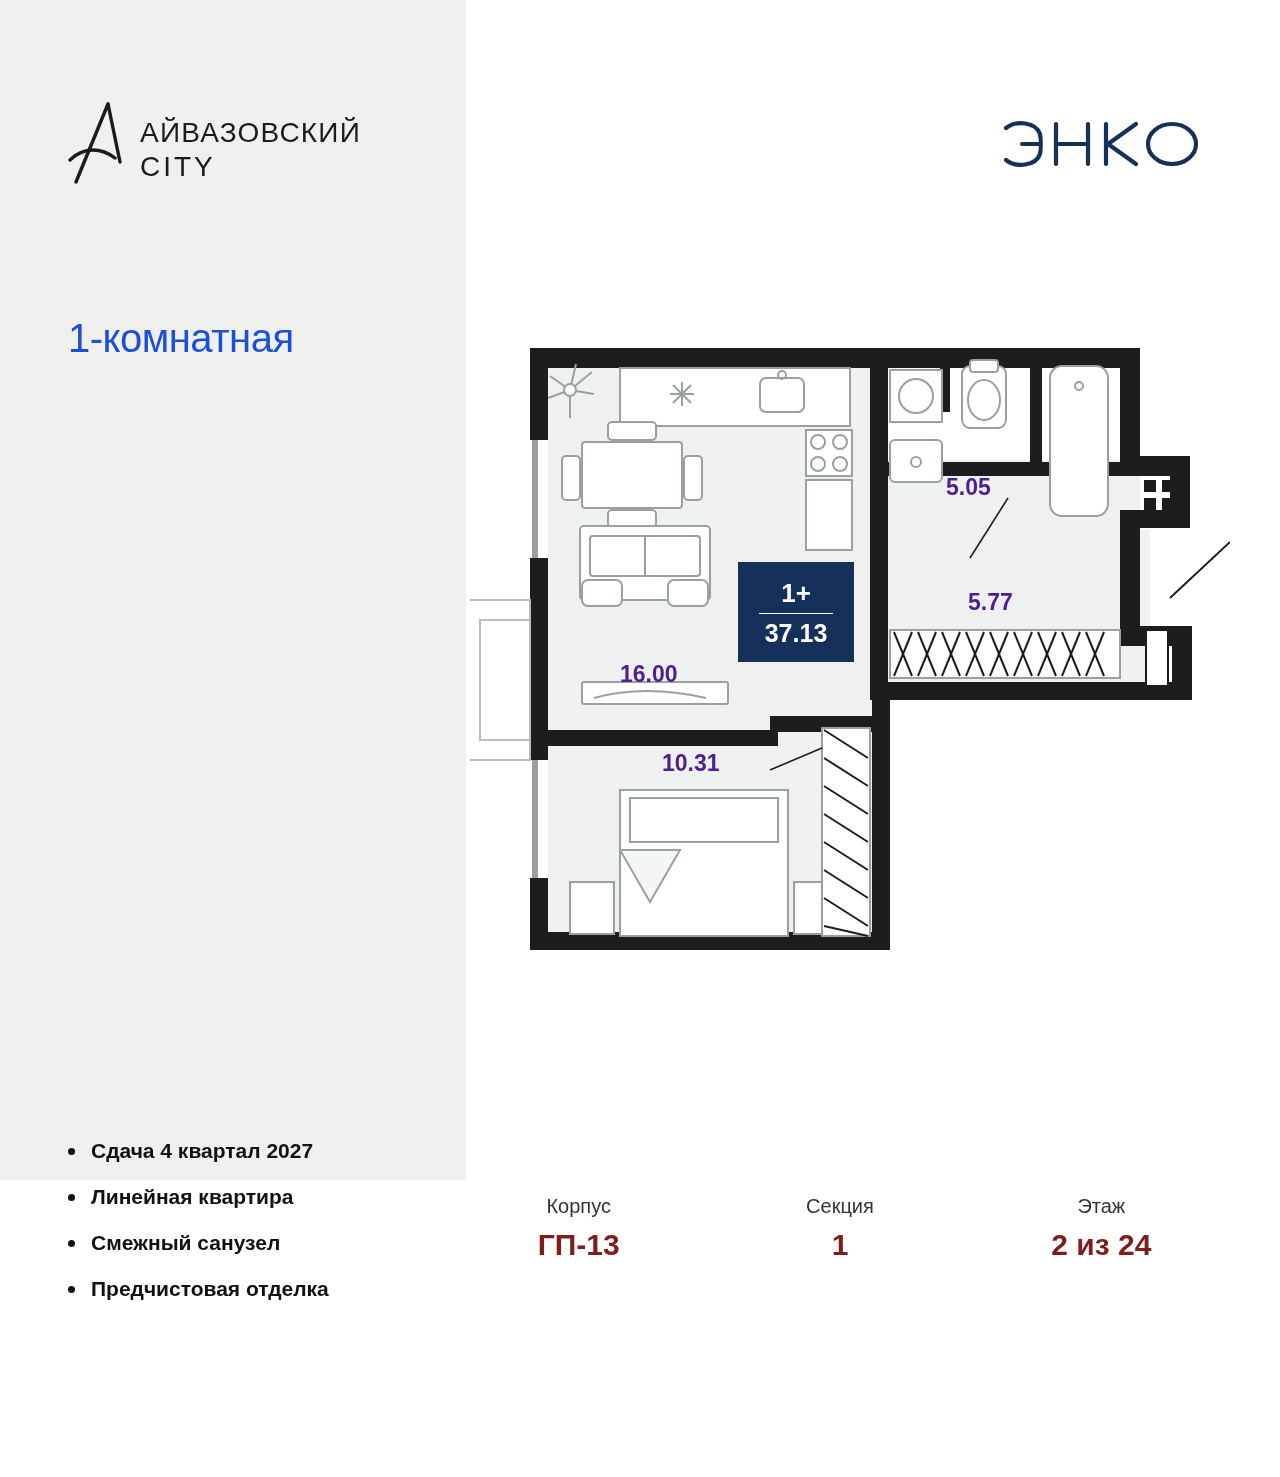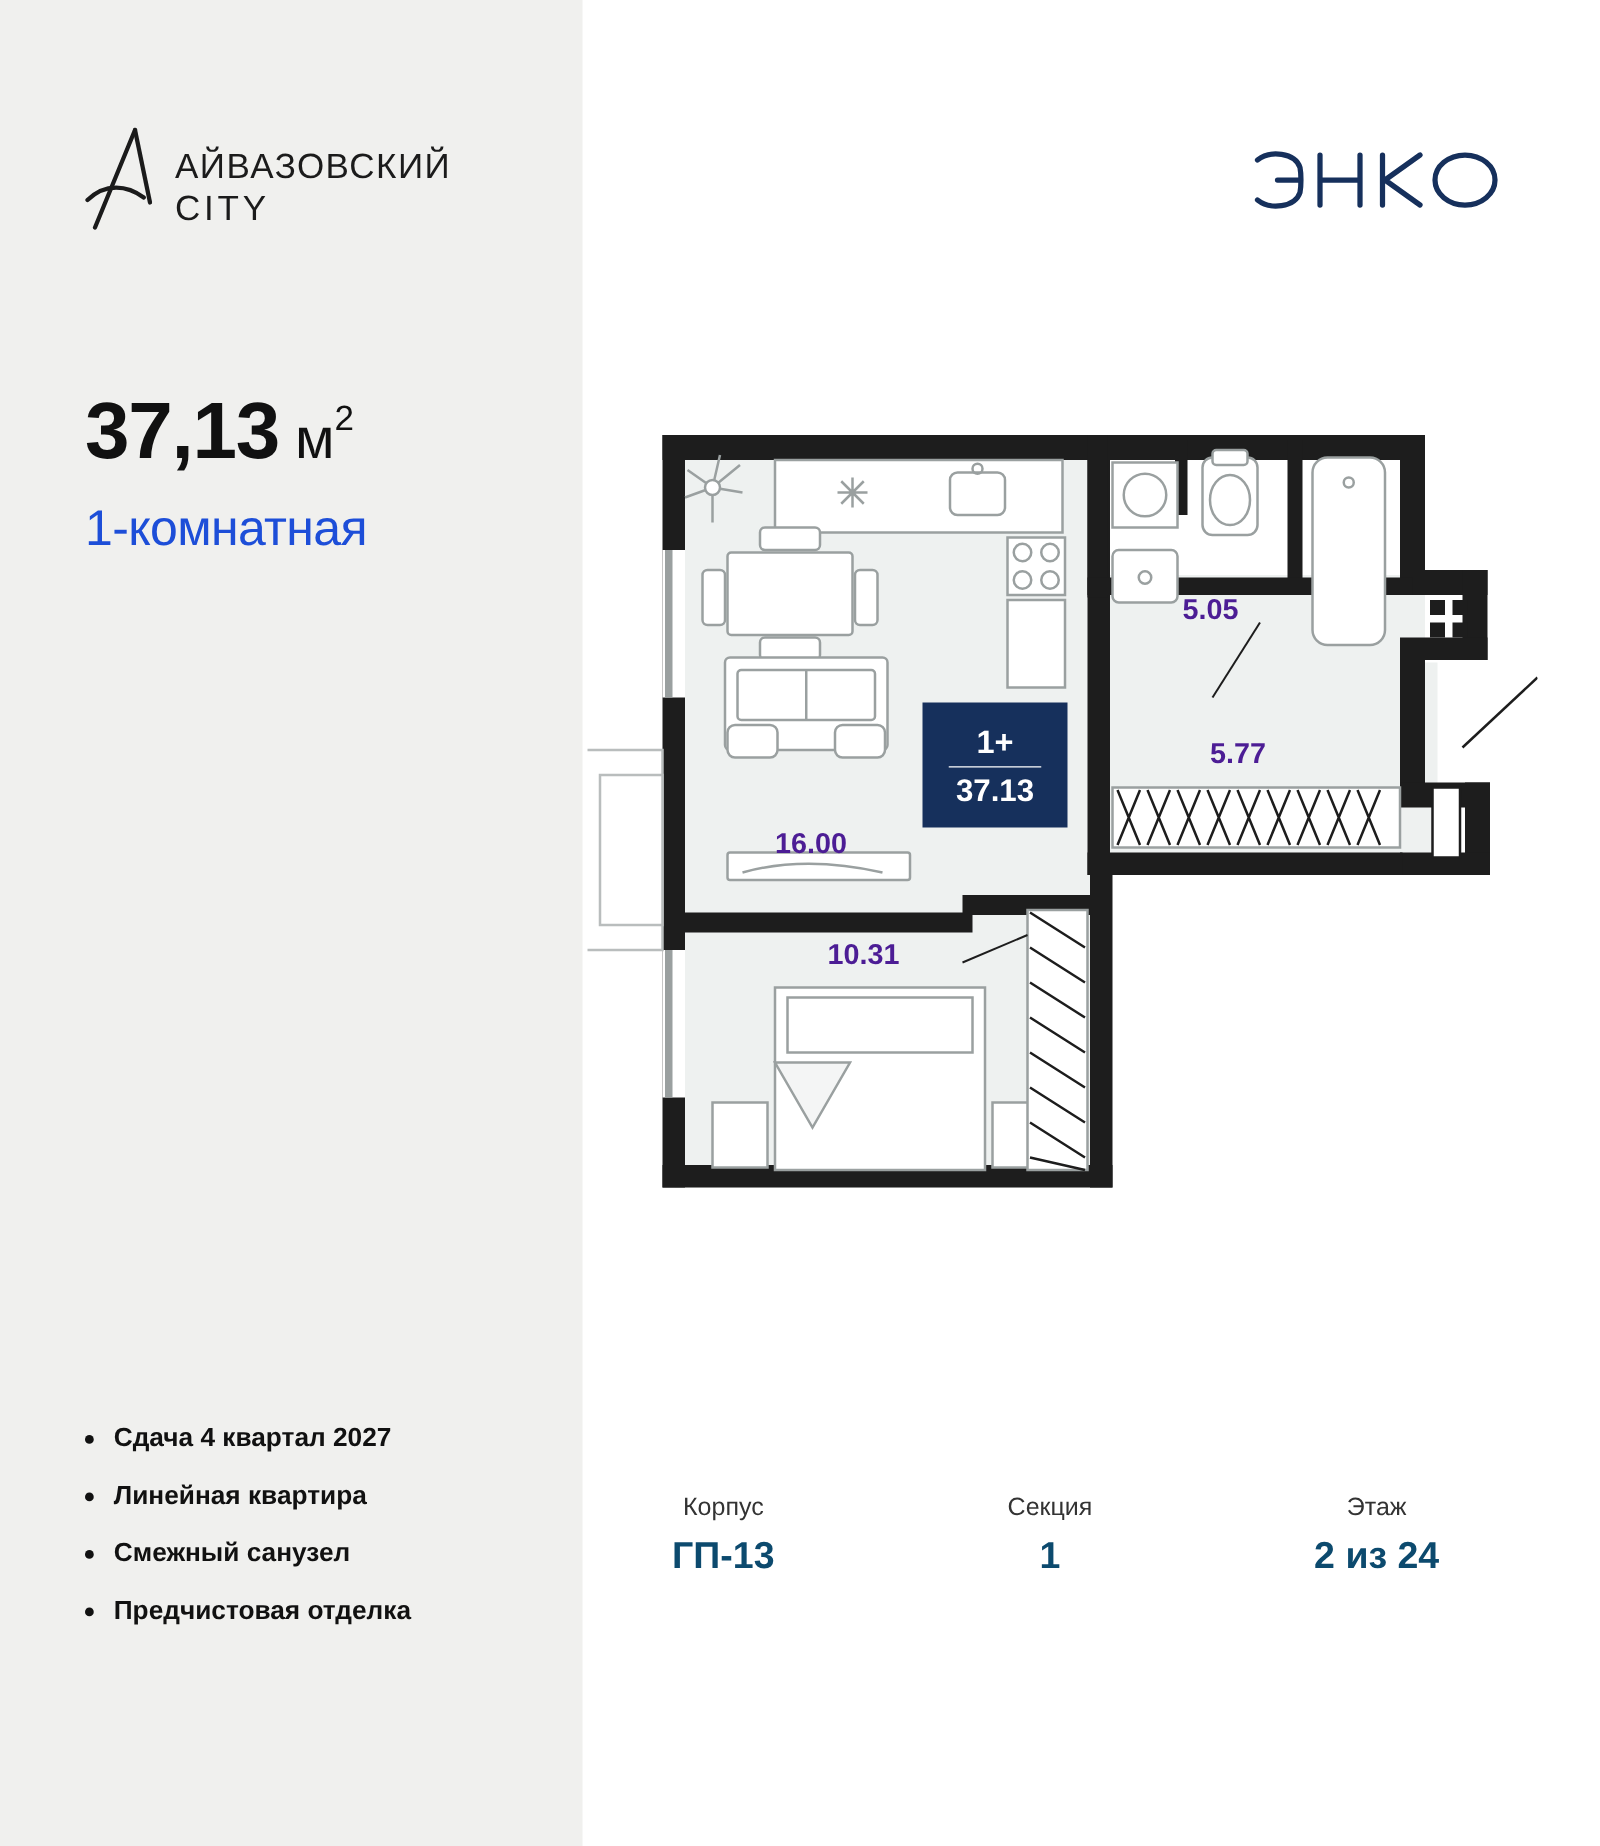--- a/index.html
+++ b/index.html
@@ -13,21 +13,21 @@
     position: relative;
     font-family: "Liberation Sans", sans-serif;
     overflow: hidden;
   }
 
   
   #left-panel {
     position: absolute;
     left: 0; top: 0;
     width: 466px;
-    height: 1477px;
+    height: 1180px;
     background: #f0f0ee;
   }
 
   
   #logo {
     position: absolute;
     left: 68px;
     top: 98px;
     width: 330px;
     height: 110px;
@@ -190,21 +190,21 @@
     text-align: center;
   }
   .spec-label {
     font-size: 20px;
     color: #333;
     font-weight: 400;
     margin-bottom: 10px;
   }
   .spec-value {
     font-size: 30px;
-    color: #0c4a6e;
+    color: #7f1d1d;
     font-weight: 700;
     white-space: nowrap;
   }
 </style>
 </head>
 <body>
 
 <div id="left-panel">
 
   <div id="logo">
@@ -213,23 +213,20 @@
       <path d="M40 4 L52 62" stroke="#1b1b1b" stroke-width="3.4" fill="none" stroke-linecap="round"></path>
       <path d="M2 60 C16 46, 34 48, 47 58" stroke="#1b1b1b" stroke-width="3.4" fill="none" stroke-linecap="round"></path>
     </svg>
     <div id="logo-text">
       <div id="logo-line1">АЙВАЗОВСКИЙ</div>
       <div id="logo-line2">CITY</div>
     </div>
   </div>
 
   <div id="area-block">
-    <div id="area-value">
-      <span>37,13</span><span class="unit">&nbsp;</span><span class="unit">м</span><span class="sup">2</span>
-    </div>
     <div id="rooms-label">1-комнатная</div>
   </div>
 
   <div id="features">
     <div class="feature-row">
       <span class="feature-bullet"></span>
       <span class="feature-text">Сдача 4 квартал 2027</span>
     </div>
     <div class="feature-row">
       <span class="feature-bullet"></span>

